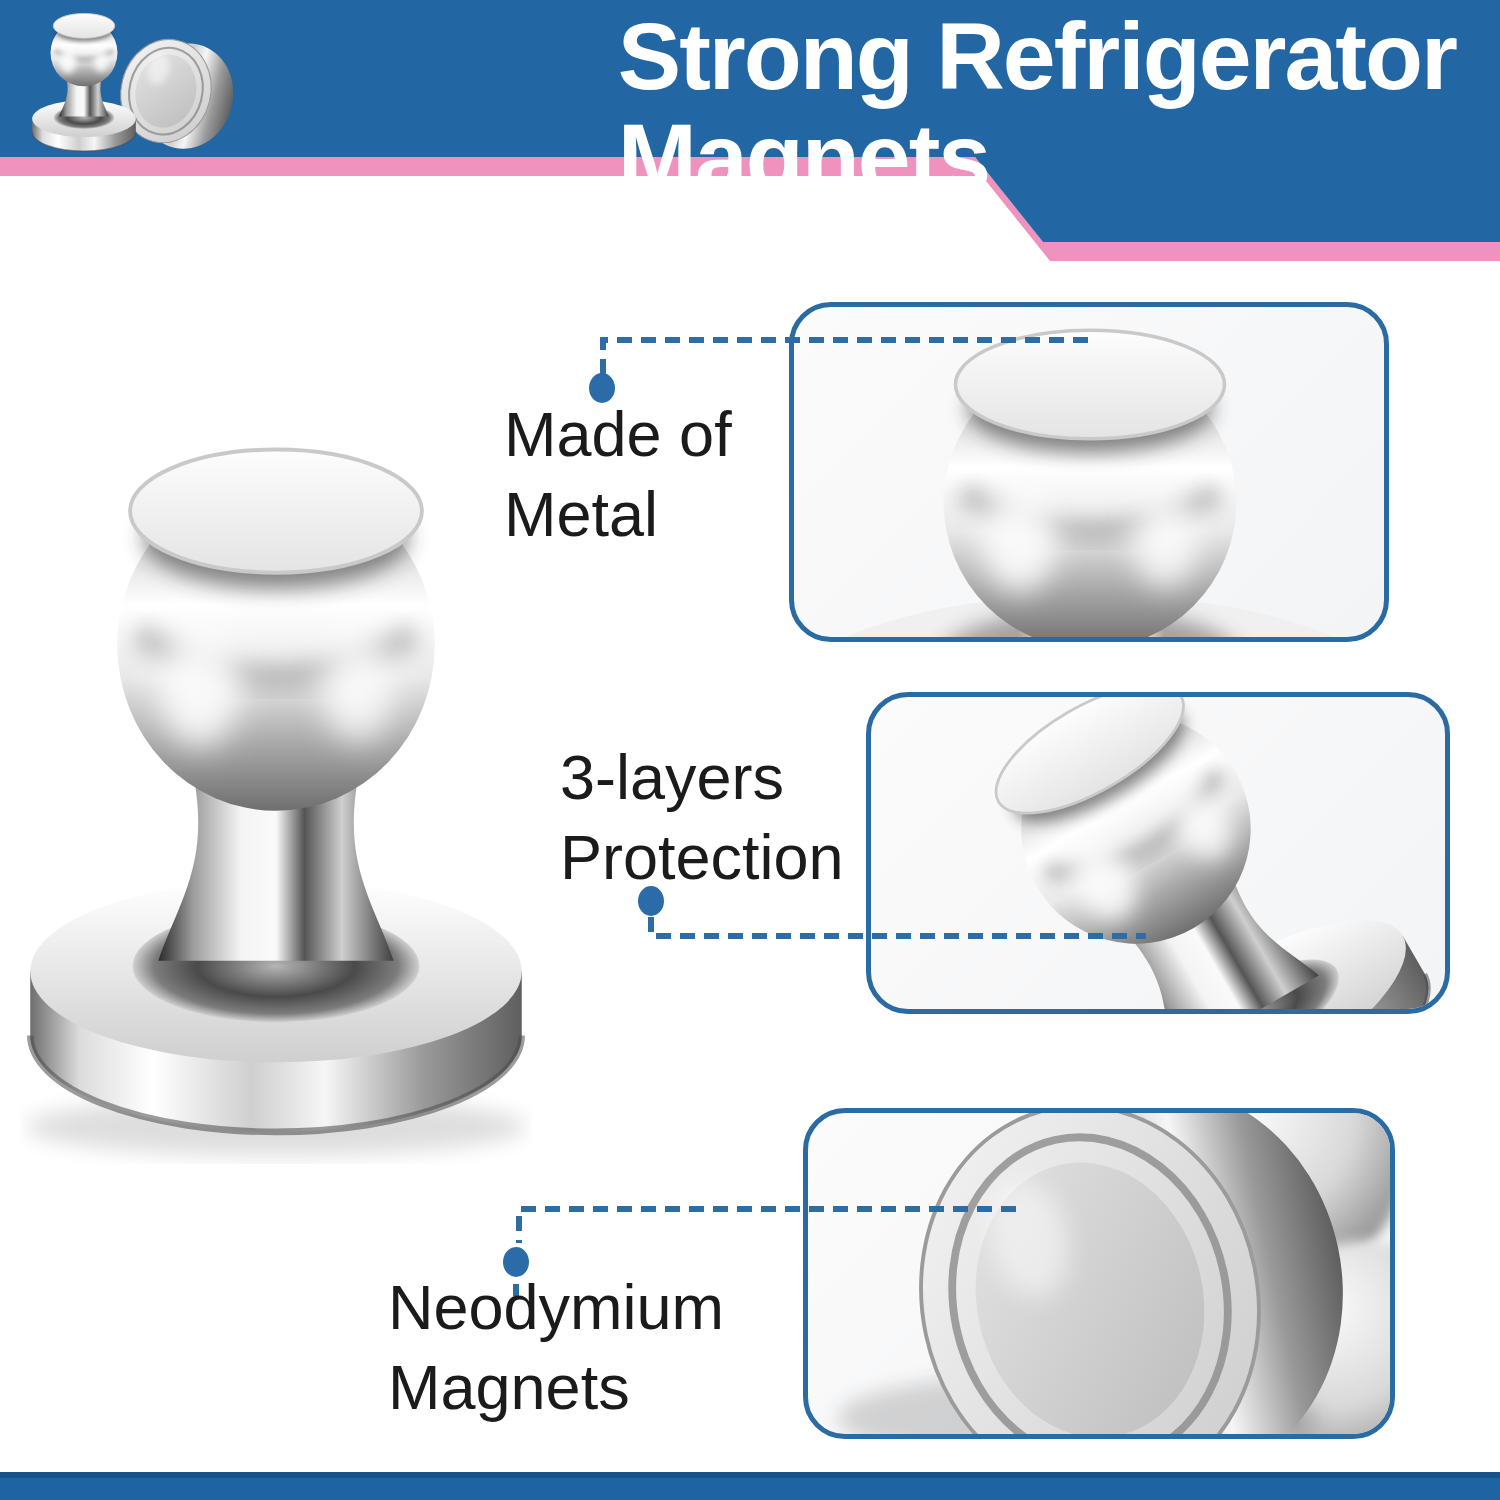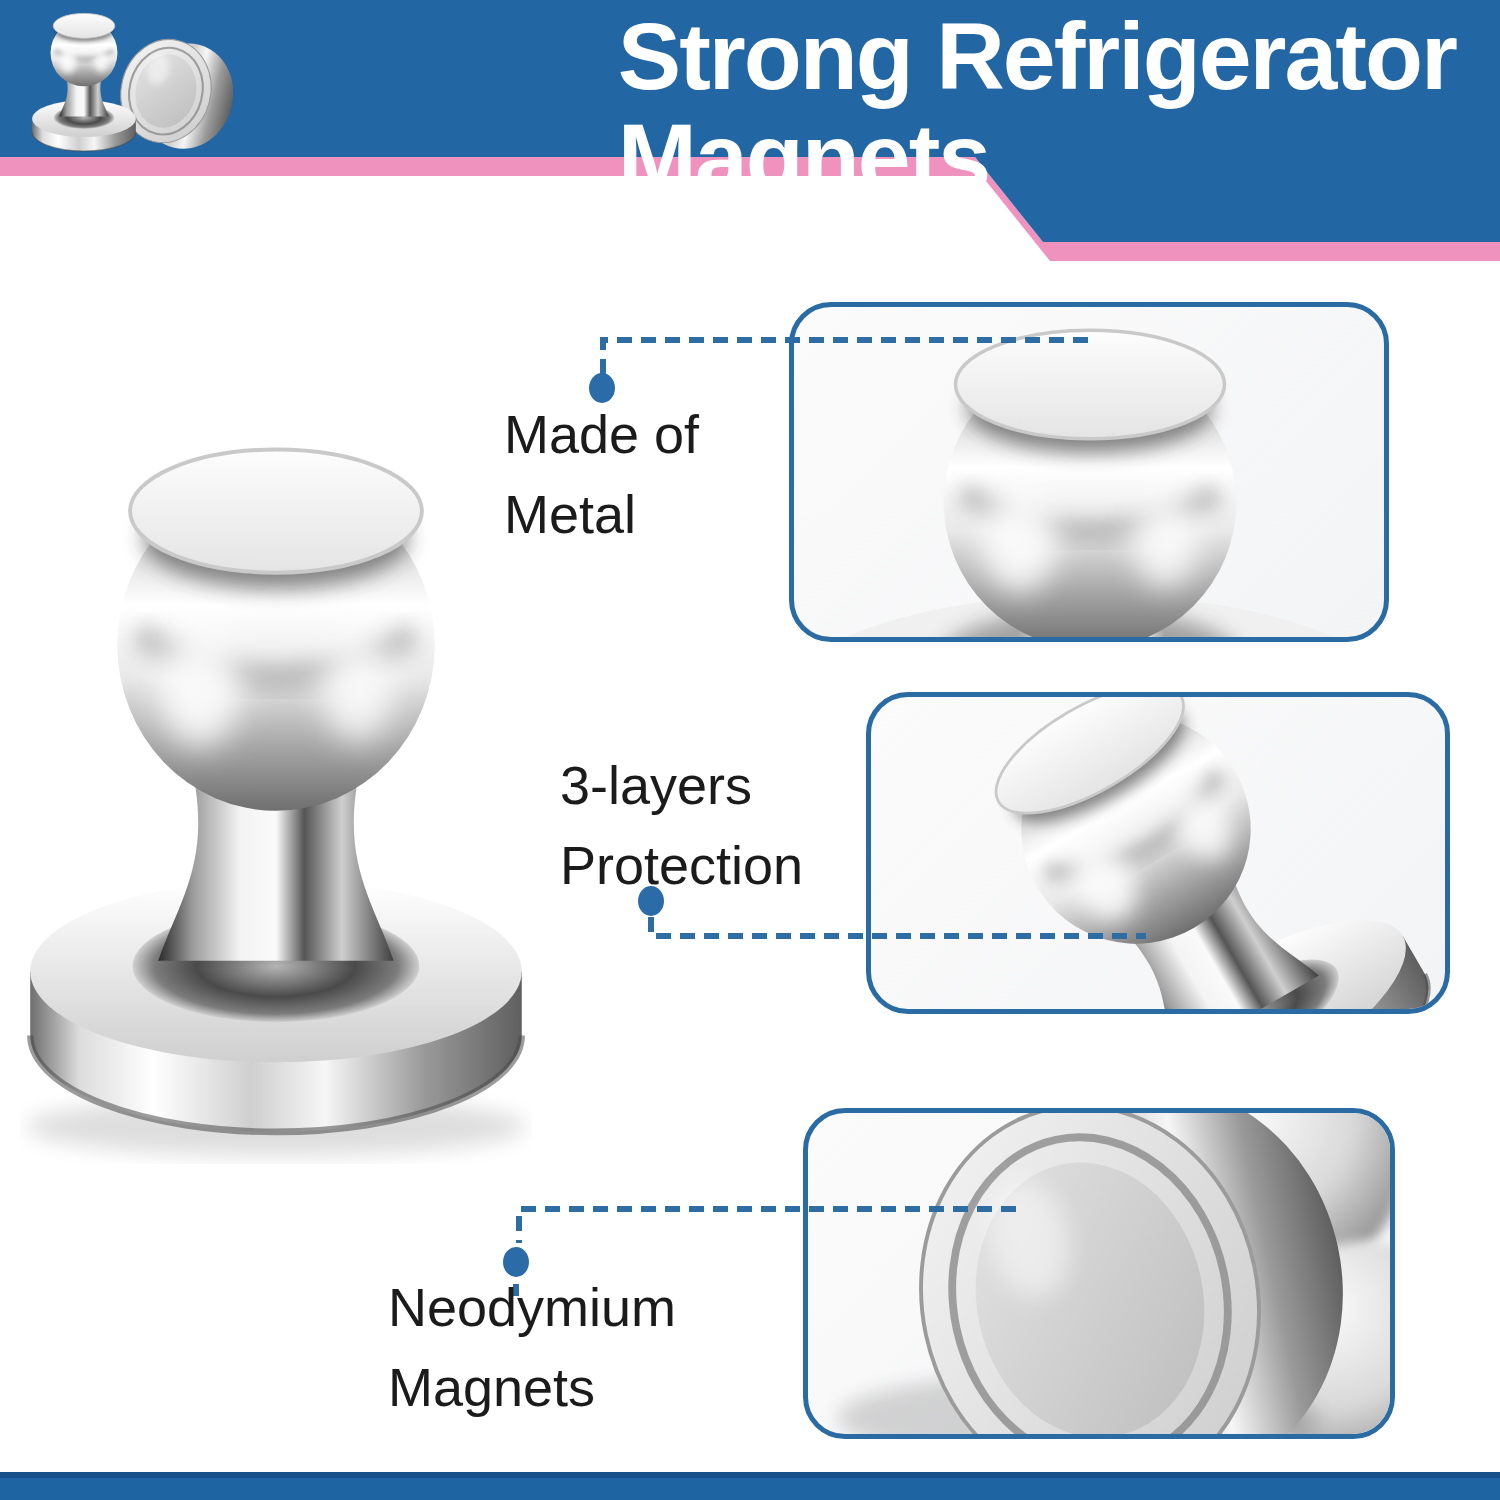--- a/index.html
+++ b/index.html
@@ -23,25 +23,25 @@
     background:linear-gradient(135deg,#fbfbfc 0%,#f3f4f5 100%);
     box-sizing:border-box;
   }
   .panel-metal{left:789px;top:302px;width:600px;height:340px;}
   .panel-protection{left:866px;top:692px;width:584px;height:322px;}
   .panel-neodymium{left:803px;top:1108px;width:592px;height:331px;}
   .panel svg{width:100%;height:100%;}
   
   .callout-label{
     position:absolute;color:var(--label_text,#1b1b1b);
-    font-size:54px;line-height:80px;letter-spacing:0px;white-space:nowrap;
+    font-size:63px;line-height:80px;letter-spacing:0px;white-space:nowrap;
   }
   .callout-label span{display:block;}
   .label-metal{left:504px;top:394px;}
-  .label-protection{left:560px;top:737px;margin-top:8px;}
+  .label-protection{left:560px;top:737px;}
   .label-neodymium{left:388px;top:1267px;}
   
   .footer-stripe{
     left:0;top:1472px;width:1500px;height:28px;
     background:linear-gradient(to bottom,#17538a 0px,#17538a 6px,var(--footer_blue,#1e64a3) 6px);
   }
   .overlay{left:0;top:0;pointer-events:none;}
 </style>
 </head>
 <body>

